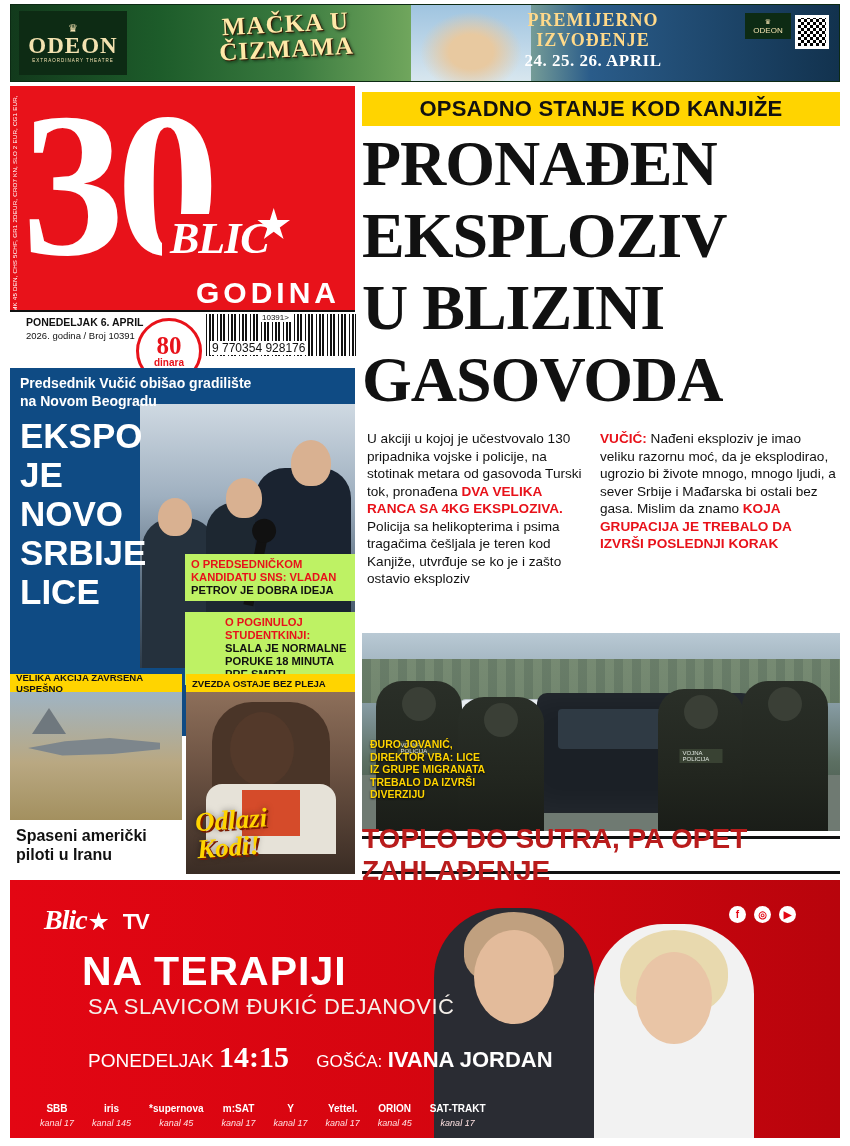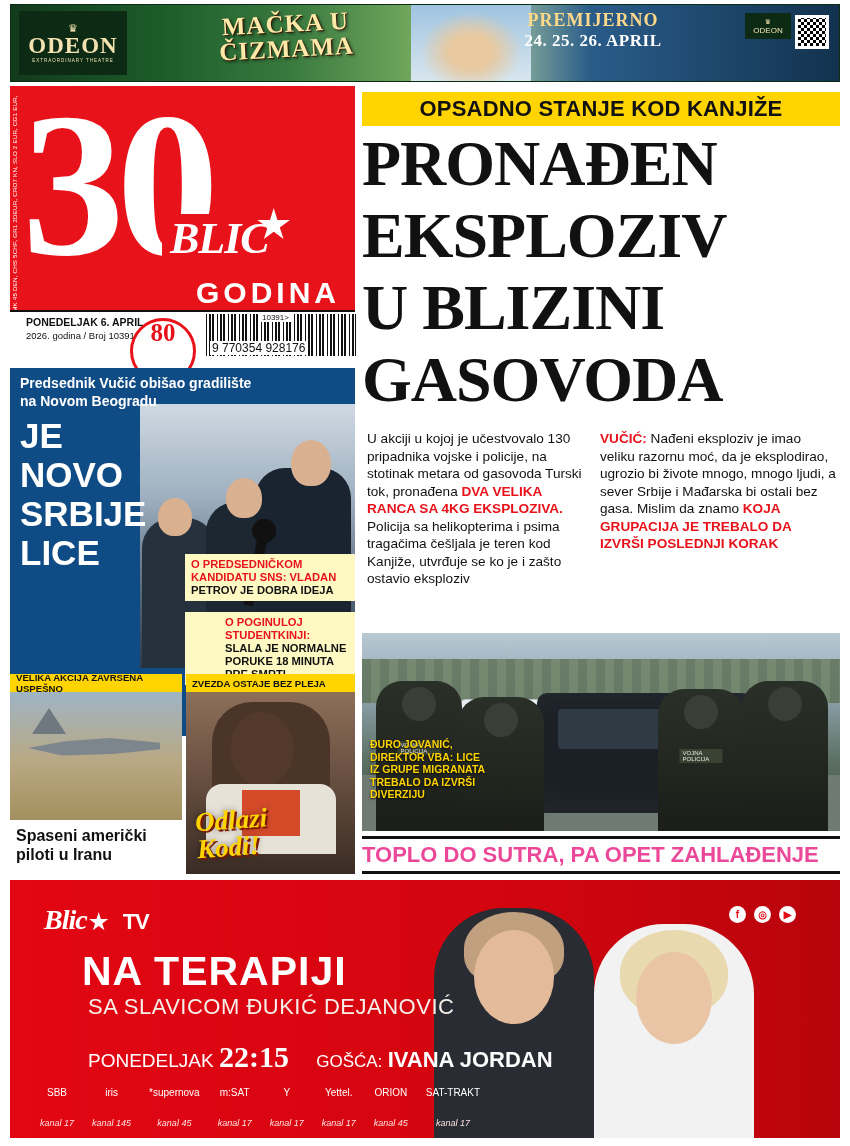--- a/index.html
+++ b/index.html
@@ -206,21 +206,21 @@
     color: #ffd400; font-size: 10.5px; font-weight: bold; line-height: 12.5px;
     text-shadow: 0 1px 2px rgba(0,0,0,.9);
   }
 
   
   .weatherstrip {
     position: absolute; left: 362px; top: 836px; width: 478px; height: 38px;
     border-top: 3px solid #111; border-bottom: 3px solid #111;
     display: flex; align-items: center;
   }
-  .weatherstrip span { font-size: 22px; font-weight: bold; color: #ec4899; }
+  .weatherstrip span { font-size: 28px; font-weight: bold; color: #b91c1c; }
 
   
   .expoblock {
     position: absolute; left: 10px; top: 368px; width: 345px; height: 368px;
     background: #0f4b84; overflow: hidden;
   }
   .expoblock .toptext {
     position: absolute; left: 10px; top: 6px; width: 250px;
     color: #fff; font-size: 14px; line-height: 18px; font-weight: bold;
   }
@@ -248,21 +248,21 @@
   }
   .expoblock .photo .mic:after{
     content:""; position:absolute; left:-7px; top:-14px; width:24px; height:24px; border-radius:50%; background:#111;
   }
   .expoblock .bighead {
     position: absolute; left: 10px; top: 48px;
     color: #fff; font-family: "Liberation Sans", sans-serif; font-weight: bold;
     font-size: 35px; line-height: 39px; letter-spacing: 0px;
   }
   .yellowbox {
-    position: absolute; width: 170px; background: #fef9c3; color: #111;
+    position: absolute; width: 170px; background: #bef264; color: #111;
     padding: 4px 6px; font-size: 11.2px; line-height: 13px; font-weight: bold;
   }
   .yellowbox .redline { color: #e8121a; }
   .yb1 { left: 175px; top: 186px; }
   .yb2 { left: 175px; top: 244px; padding-left: 40px; }
 
   
   .smallbox {
     position: absolute; background: #fff; overflow: hidden;
   }
@@ -373,39 +373,40 @@
   .tvad .hostB { right: 0px; width: 160px; height: 214px; background: #f2f2f2; }
   .tvad .hostA .face { position:absolute; left:40px; top:22px; width:80px; height:94px; border-radius:50%; background:#e3bb9b; }
   .tvad .hostA .hair { position:absolute; left:30px; top:4px; width:100px; height:74px; border-radius:50% 50% 40% 40%; background:#c0a07f; }
   .tvad .hostB .face { position:absolute; left:42px; top:28px; width:76px; height:92px; border-radius:50%; background:#e9c5a6; }
   .tvad .hostB .hair { position:absolute; left:26px; top:6px; width:108px; height:86px; border-radius:50% 50% 45% 45%; background:#e8d9ae; }
   .tvad .channels {
     position: absolute; left: 30px; bottom: 10px; display: flex; gap: 18px; align-items: flex-end;
   }
   .tvad .ch { text-align: center; color: #fff; }
   .tvad .ch .brand {
-    font-size: 10px; font-weight: normal; color: #fff; margin-bottom: 20px; white-space: nowrap;
+    font-size: 10px; font-weight: bold; color: #fff; margin-bottom: 4px; white-space: nowrap;
   }
   .tvad .ch .kn { font-size: 9px; color: #ffe3e3; white-space: nowrap; font-style: italic; }
 </style>
 </head>
 <body>
 
 <div class="page">
 
   <div class="topad">
     <div class="girl"></div>
     <div class="odeon-left">
       <div class="crown">♛</div>
       <div class="nm">ODEON</div>
       <div class="sub">EXTRAORDINARY THEATRE</div>
     </div>
     <div class="film-title">MAČKA U ČIZMAMA</div>
     <div class="prem">
       <div class="l1">PREMIJERNO</div>
+      <div class="l2">IZVOĐENJE</div>
       <div class="l3">24. 25. 26. APRIL</div>
     </div>
     <div class="odeon-right">
       <span style="font-size:7px">♛</span>
       <span>ODEON</span>
     </div>
     <div class="qr"></div>
   </div>
 
   <div class="masthead">
@@ -421,21 +422,21 @@
 
   <div class="issuebar">
     <div class="date">PONEDELJAK 6. APRIL</div>
     <div class="yearno">2026. godina / Broj 10391</div>
     <div class="barcode"></div>
     <div class="barnum">10391&gt;</div>
     <div class="barnum2">9 770354 928176</div>
   </div>
   <div class="masthead" style="background:transparent;height:0">
   </div>
-  <div style="position:absolute;left:130px;top:318px;width:66px;height:66px;border-radius:50%;background:#fff;border:3px solid #e8121a;display:flex;flex-direction:column;align-items:center;justify-content:space-between;color:#e8121a;">
+  <div style="position:absolute;left:136px;top:318px;width:66px;height:66px;border-radius:50%;background:#fff;border:3px solid #e8121a;display:flex;flex-direction:column;align-items:center;justify-content:center;color:#e8121a;">
     <span style="font-size:25px;font-weight:bold;line-height:23px;font-family:'Liberation Serif',serif;">80</span>
     <span style="font-size:10px;font-weight:bold;">dinara</span>
   </div>
 
   <div class="kicker">
     <span>OPSADNO STANJE KOD KANJIŽE</span>
   </div>
 
   <div class="mainhead">
     <div>PRONAĐEN</div>
@@ -484,20 +485,21 @@
       <div class="man1"></div>
       <div class="man2"></div>
       <div class="man3"></div>
       <div class="head h1"></div>
       <div class="head h2"></div>
       <div class="head h3"></div>
       <div class="mic"></div>
     </div>
     <div class="toptext">Predsednik Vučić obišao gradilište na Novom Beogradu</div>
     <div class="bighead">
+      <div>EKSPO</div>
       <div>JE</div>
       <div>NOVO</div>
       <div>SRBIJE</div>
       <div>LICE</div>
     </div>
     <div class="yellowbox yb1">
       <span class="redline">O PREDSEDNIČKOM KANDIDATU SNS: VLADAN</span>
       <span>PETROV JE DOBRA IDEJA</span>
     </div>
     <div class="yellowbox yb2">
@@ -544,21 +546,21 @@
     </div>
     <div class="socials">
       <i>f</i>
       <i>◎</i>
       <i>▶</i>
     </div>
     <div class="h1">NA TERAPIJI</div>
     <div class="h2">SA SLAVICOM ĐUKIĆ DEJANOVIĆ</div>
     <div class="timerow">
       <span>PONEDELJAK</span>
-      <span class="time">22:15</span>
+      <span class="time">14:15</span>
       <span class="gost">GOŠĆA:</span>
       <span class="guest">IVANA JORDAN</span>
     </div>
     <div class="channels">
       <div class="ch">
         <div class="brand">SBB</div>
         <div class="kn">kanal 17</div>
       </div>
       <div class="ch">
         <div class="brand">iris</div>

